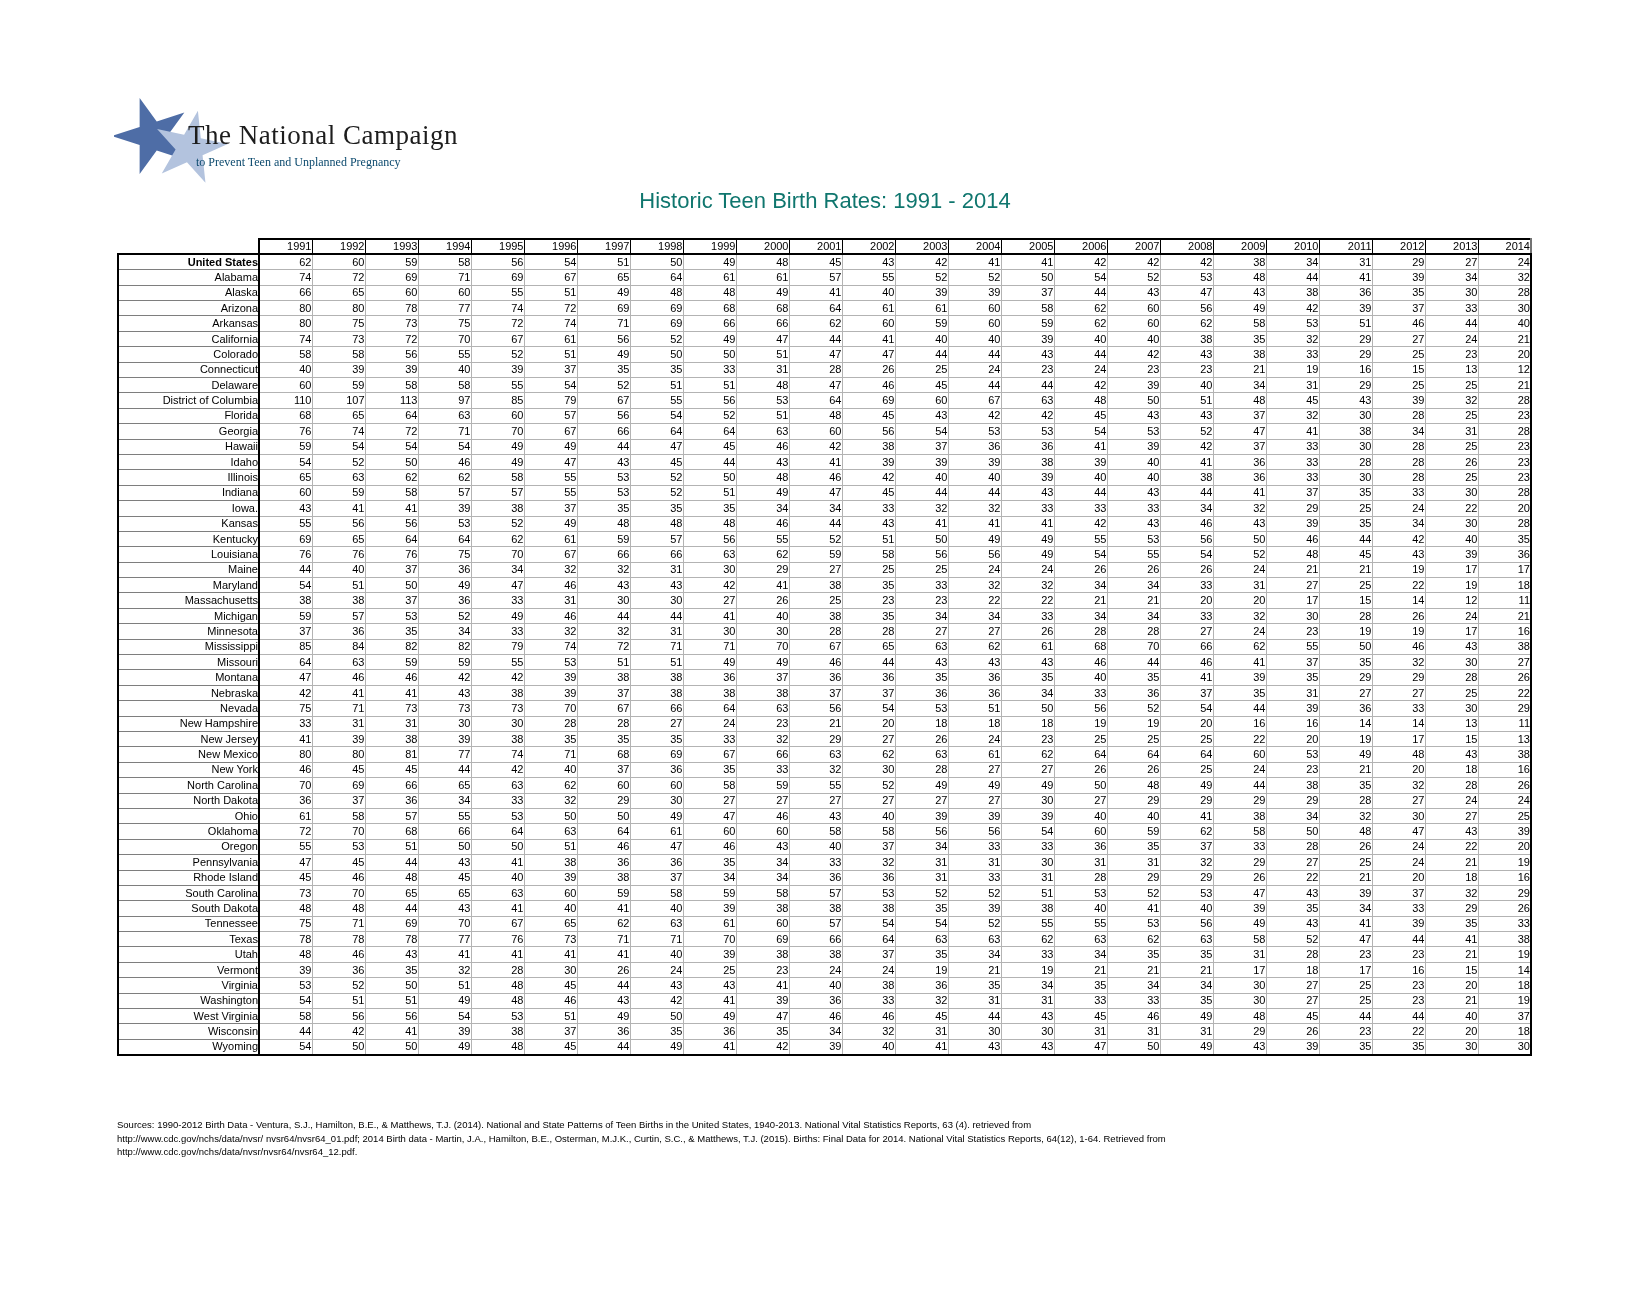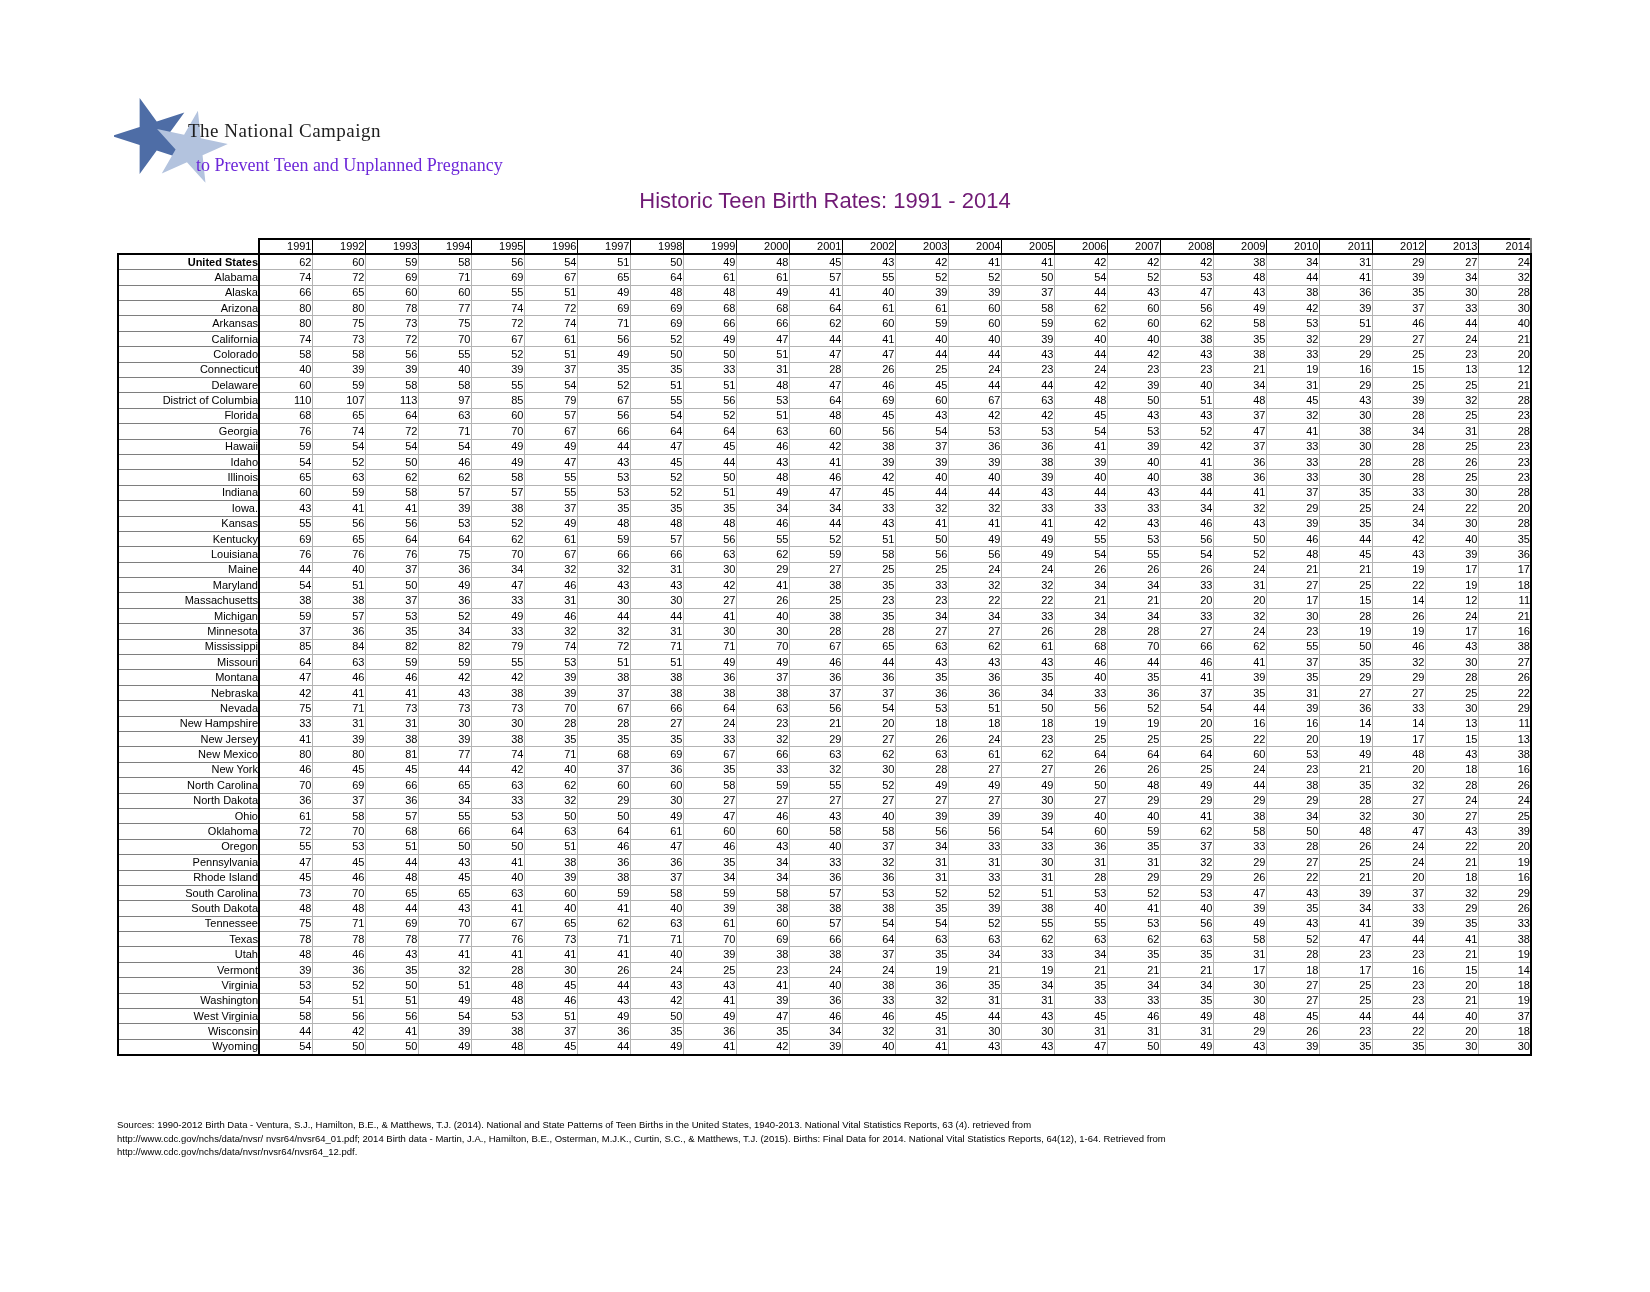--- a/index.html
+++ b/index.html
@@ -3,27 +3,27 @@
 <meta charset="utf-8">
 <style>
   html,body{margin:0;padding:0;background:#fff;}
   #page{position:relative;width:1650px;height:1292px;background:#ffffff;overflow:hidden;
         font-family:"Liberation Sans",sans-serif;color:#000;}
 
   
   #logo{position:absolute;left:114px;top:92px;width:420px;height:100px;}
   #logo svg{position:absolute;left:0;top:0;}
   .logo-line1{position:absolute;left:74px;top:28px;font-family:"Liberation Serif",serif;
-              font-size:19px;color:#1d1d1d;letter-spacing:0.5px;white-space:nowrap;}
+              font-size:27px;color:#1d1d1d;letter-spacing:0.5px;white-space:nowrap;}
   .logo-line2{position:absolute;left:82px;top:63px;font-family:"Liberation Serif",serif;
-              font-size:18px;color:#6d28d9;white-space:nowrap;}
+              font-size:12px;color:#0c4a6e;white-space:nowrap;}
 
   
   .page-title{position:absolute;left:0;top:188px;width:1650px;text-align:center;
-              font-size:22px;color:#701a75;}
+              font-size:22px;color:#0f766e;}
 
   
   #tbl-wrap{position:absolute;left:117px;top:238px;}
   table.rates{border-collapse:collapse;table-layout:fixed;width:1413px;
               font-size:11px;line-height:13px;}
   table.rates th,table.rates td{box-sizing:border-box;height:15.4px;padding:0;
               overflow:hidden;white-space:nowrap;}
   th.corner{border:none;width:141px;}
   th.year{width:53px;font-weight:normal;text-align:right;padding-right:6px;
           border:1px solid #000;border-top:2px solid #000;border-bottom:2px solid #000;}

